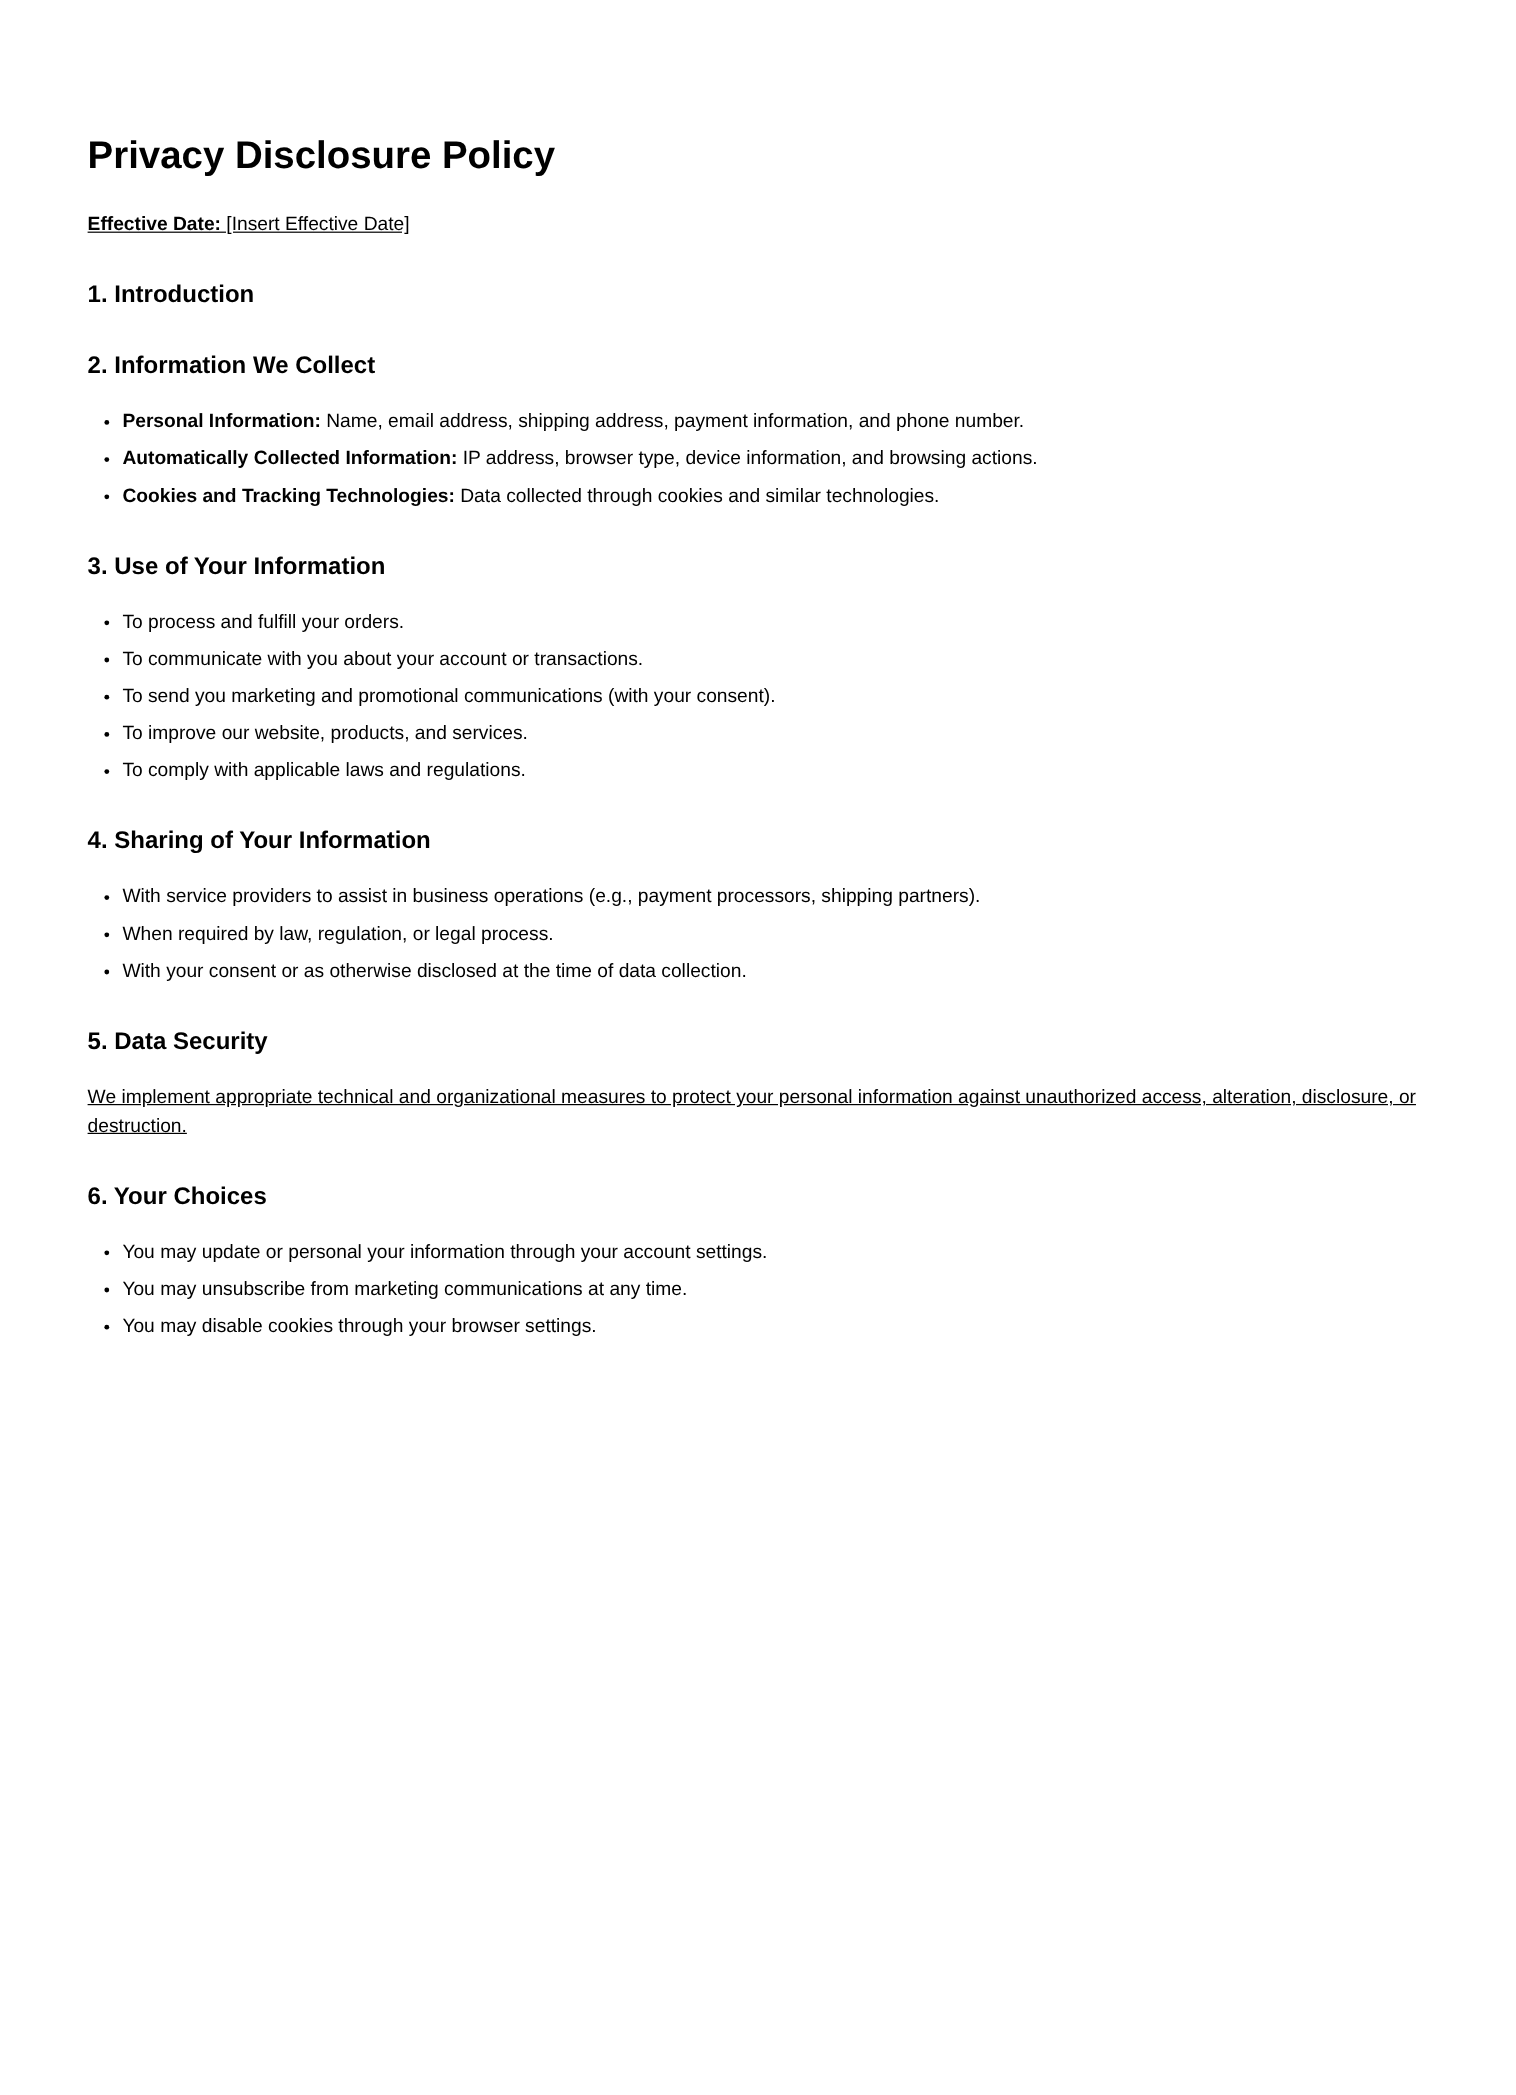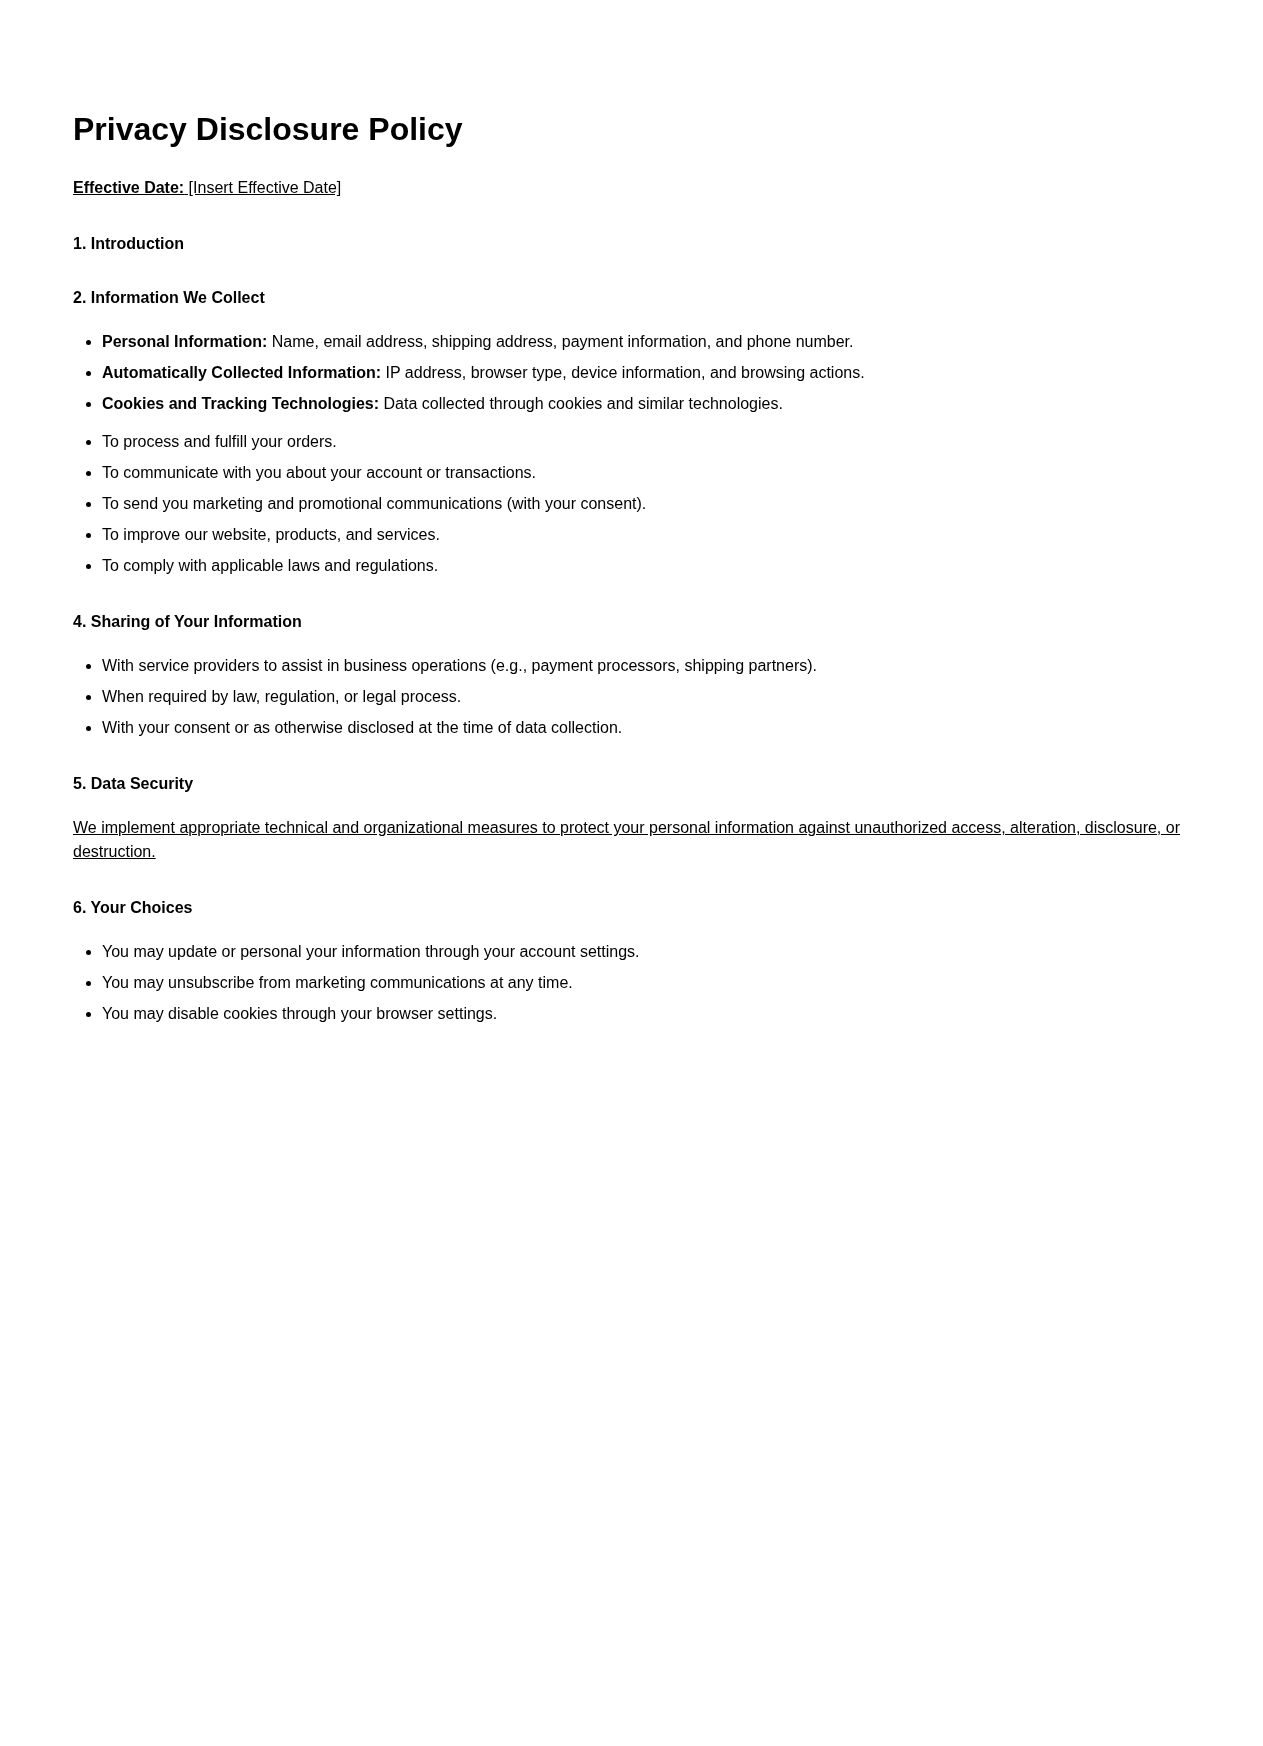--- a/index.html
+++ b/index.html
@@ -18,21 +18,21 @@
     border-radius: 26px;
   }
   h1 {
     font-size: 32px;
     line-height: 1.2;
     font-weight: 700;
     margin: 0 0 28px 0;
     color: #000000;
   }
   h2 {
-    font-size: 16px;
+    font-size: 20px;
     line-height: 1.25;
     font-weight: 700;
     margin: 34px 0 22px 0;
     color: #000000;
   }
   p { margin: 0 0 14px 0; text-decoration: underline; }
   .effective { margin: 0; }
   ul {
     margin: 0 0 14px 0;
     padding-left: 29px;
@@ -57,20 +57,21 @@
   <section>
     <h2>2. Information We Collect</h2>
     <ul>
       <li><strong>Personal Information:</strong><span> Name, email address, shipping address, payment information, and phone number.</span></li>
       <li><strong>Automatically Collected Information:</strong><span> IP address, browser type, device information, and browsing actions.</span></li>
       <li><strong>Cookies and Tracking Technologies:</strong><span> Data collected through cookies and similar technologies.</span></li>
     </ul>
   </section>
 
   <section>
+    <h2>3. Use of Your Information</h2>
     <ul>
       <li><span>To process and fulfill your orders.</span></li>
       <li><span>To communicate with you about your account or transactions.</span></li>
       <li><span>To send you marketing and promotional communications (with your consent).</span></li>
       <li><span>To improve our website, products, and services.</span></li>
       <li><span>To comply with applicable laws and regulations.</span></li>
     </ul>
   </section>
 
   <section>

